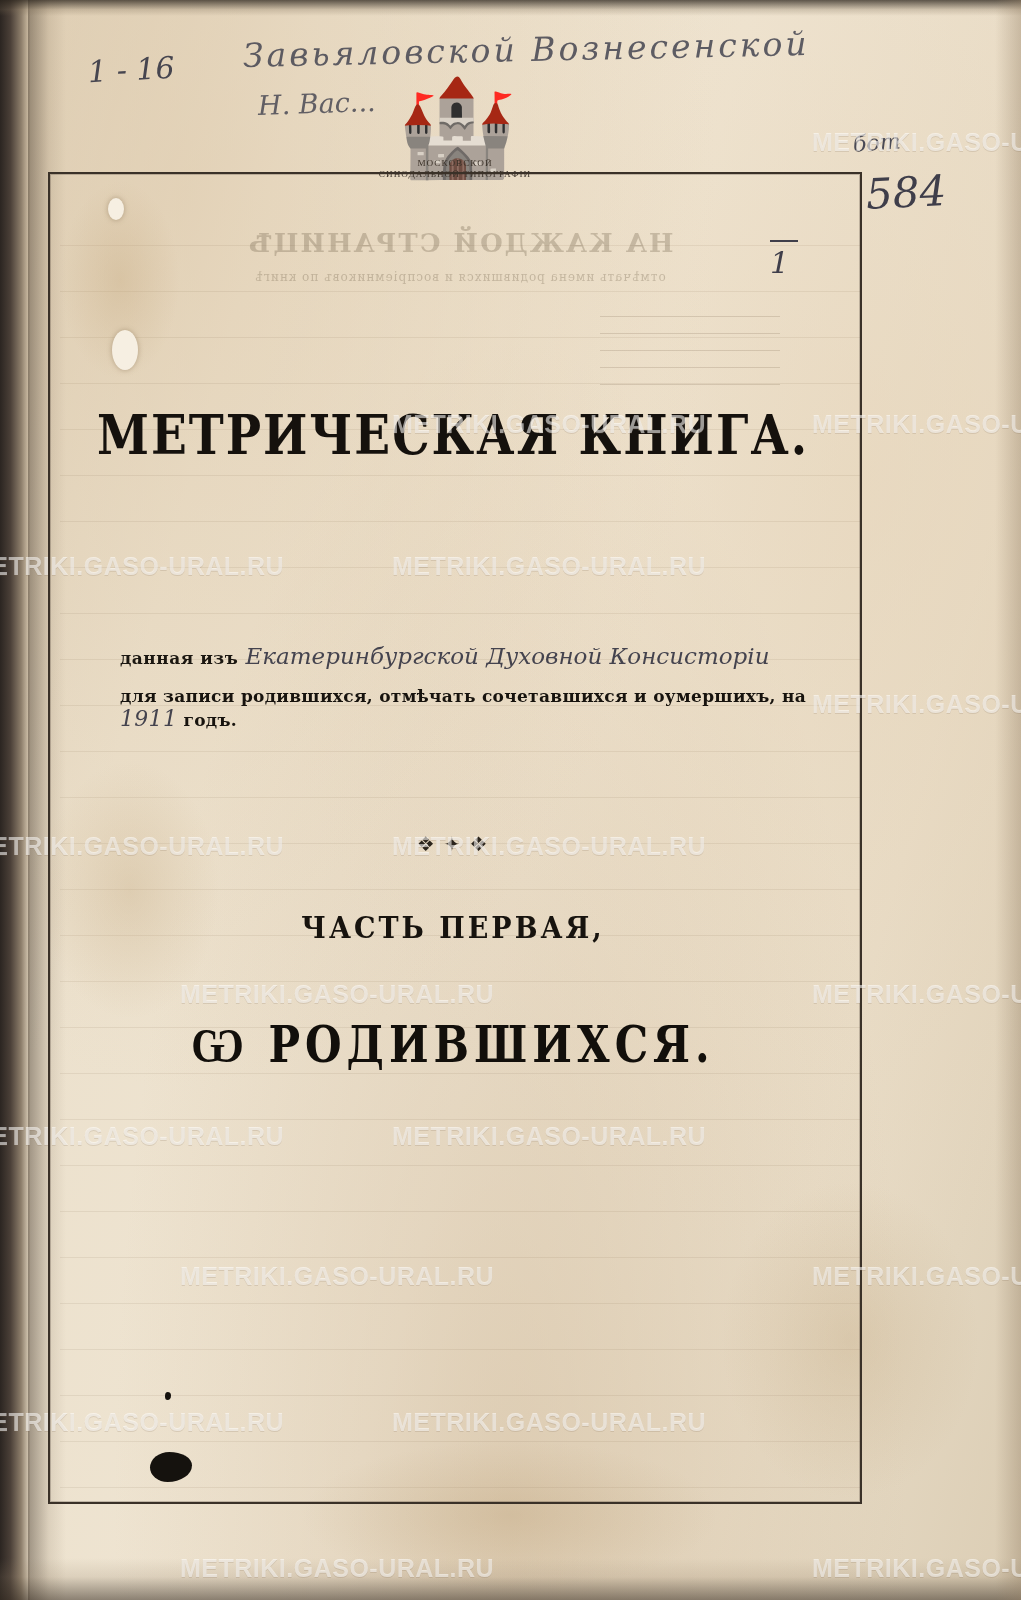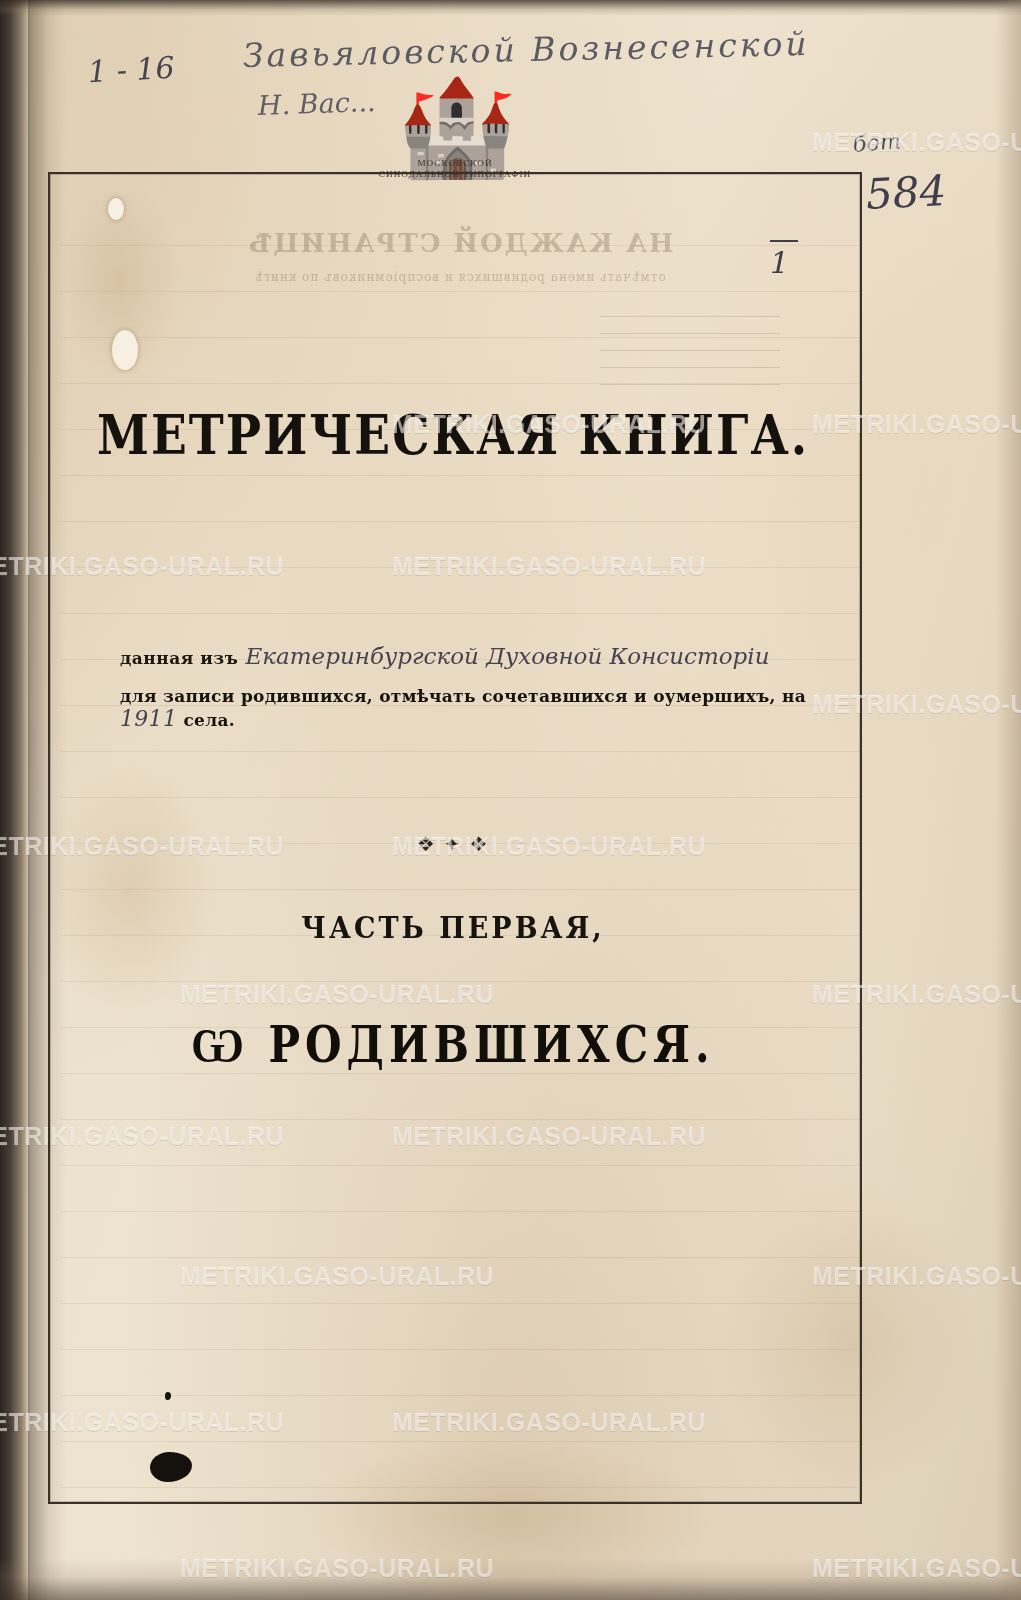--- a/index.html
+++ b/index.html
@@ -434,21 +434,21 @@
   <div class="main-title">МЕТРИЧЕСКАЯ КНИГА.</div>
 
   <div class="body-hw">
     <div class="line line-1">
       <span class="printed-lead">данная изъ</span>
       <span>Екатеринбургской Духовной Консисторіи</span>
     </div>
     <div class="line-4">
       <span>для записи родившихся, отмѣчать сочетавшихся и оумершихъ, на</span>
       <span class="hand-year">1911</span>
-      <span>села.</span>
+      <span>годъ.</span>
     </div>
   </div>
 
   <div class="divider">❖ ✦ ❖</div>
 
   <div class="part-title">ЧАСТЬ ПЕРВАЯ,</div>
 
   <div class="section-title">Ѡ РОДИВШИХСЯ.</div>
 
   <div class="watermarks">

